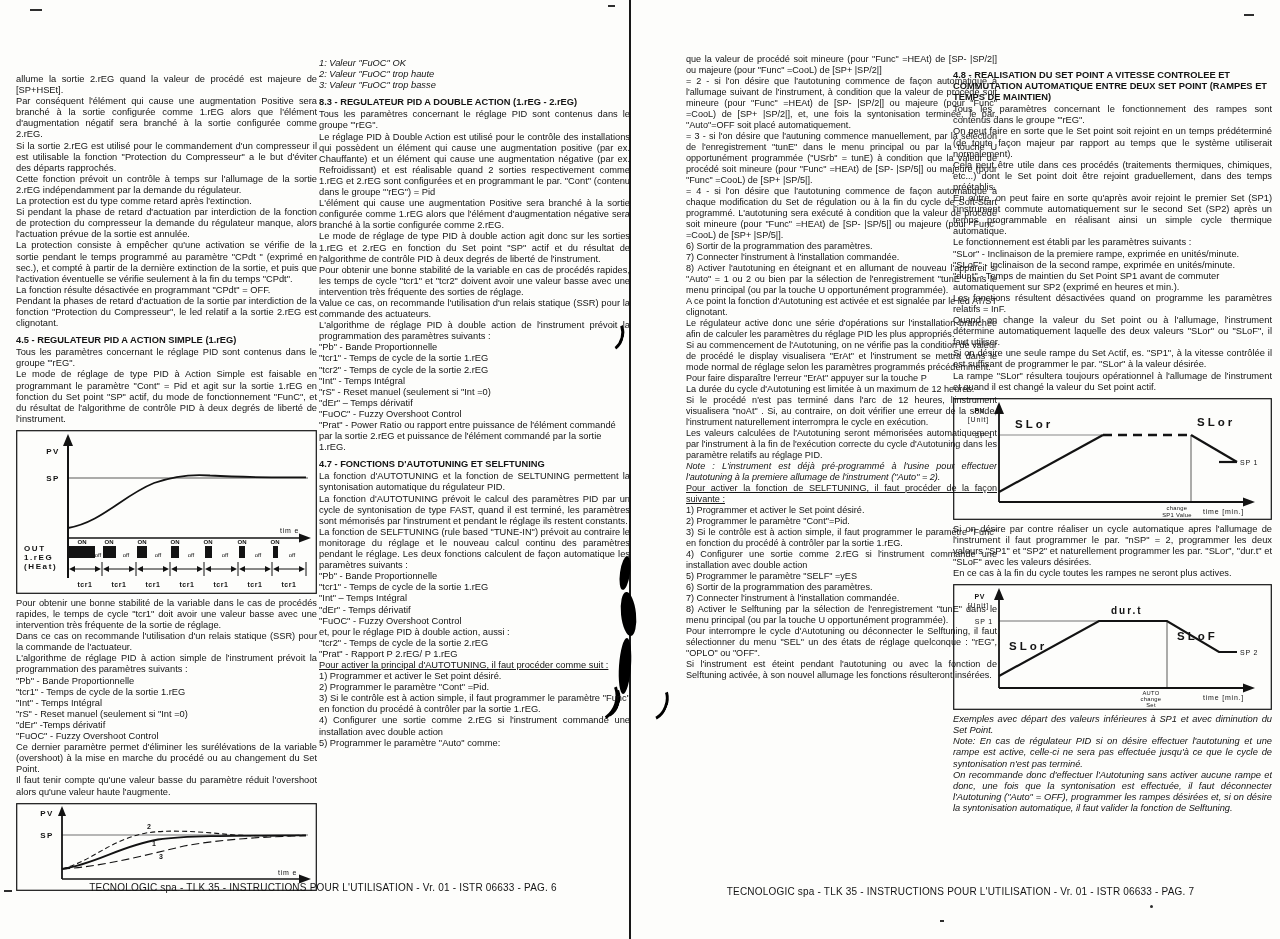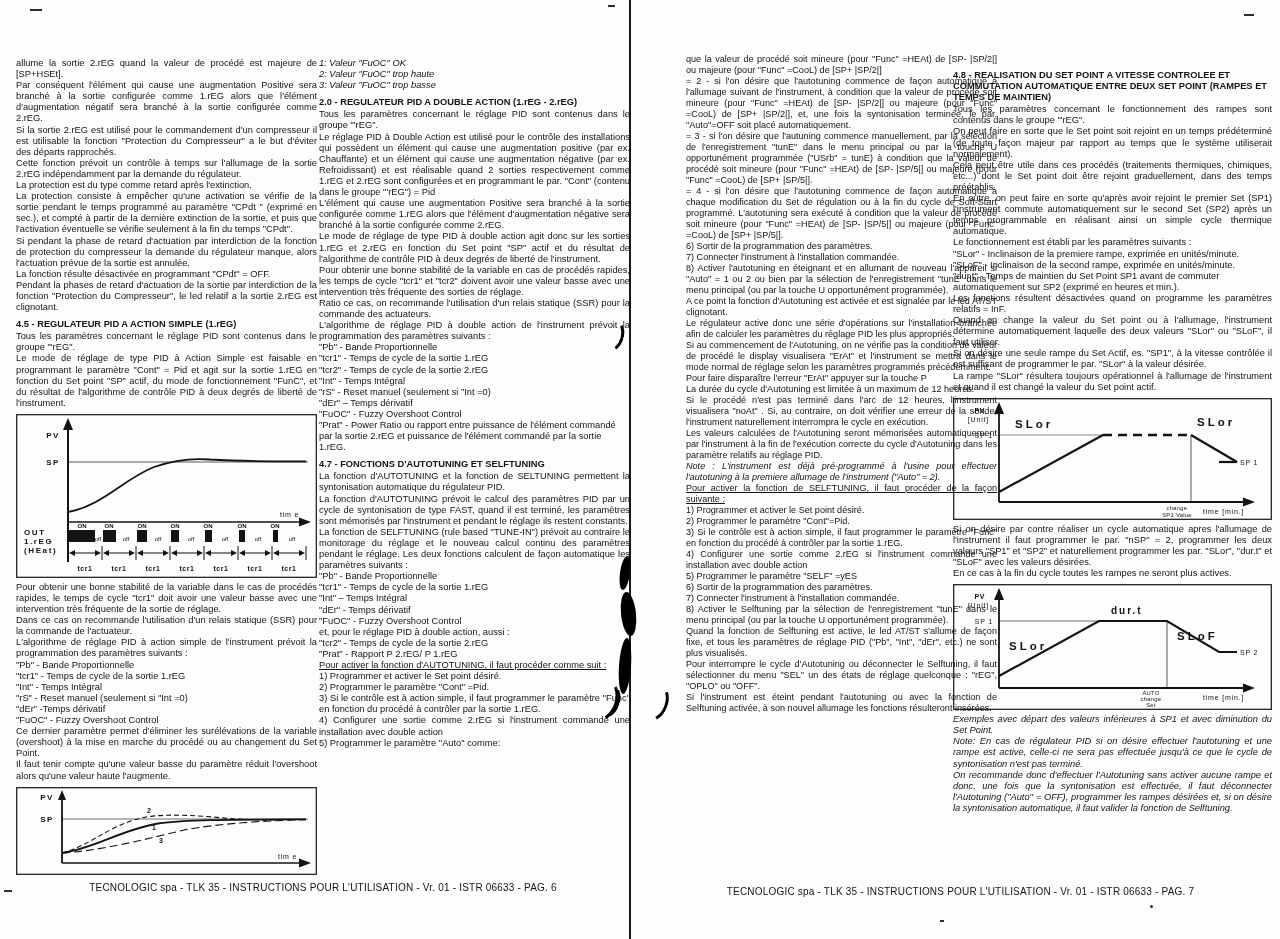--- a/index.html
+++ b/index.html
@@ -43,29 +43,29 @@
 <div class="arc" style="left:590px;top:681px;width:24px;height:32px;transform:rotate(18deg);"></div>
 <div class="arc" style="left:638px;top:682px;width:24px;height:34px;transform:rotate(22deg);"></div>
 <div class="arc" style="left:598px;top:318px;width:20px;height:28px;transform:rotate(15deg);"></div>
 <div class="mark" style="left:30px;top:9px;width:12px;height:2px;"></div>
 <div class="mark" style="left:608px;top:5px;width:7px;height:2px;"></div>
 <div class="mark" style="left:1244px;top:14px;width:10px;height:2px;"></div>
 <div class="mark" style="left:4px;top:890px;width:8px;height:2px;"></div>
 <div class="mark" style="left:1150px;top:905px;width:3px;height:3px;border-radius:50%;"></div>
 <div class="mark" style="left:940px;top:920px;width:4px;height:2px;"></div>
 
-<div class="col" style="left:16px;top:58px;width:301px;height:822px;">
+<div class="col" style="left:16px;top:74px;width:301px;height:822px;">
   <div>
       <div class="blk-p">allume la sortie 2.rEG quand la valeur de procédé est majeure de [SP+HSEt].</div>
       <div class="blk-p">Par conséquent l'élément qui cause une augmentation Positive sera branché à la sortie configurée comme 1.rEG alors que l'élément d'augmentation négatif sera branché à la sortie configurée comme 2.rEG.</div>
       <div class="blk-p">Si la sortie 2.rEG est utilisé pour le commandement d'un compresseur il est utilisable la fonction "Protection du Compresseur" a le but d'éviter des départs rapprochés.</div>
       <div class="blk-p">Cette fonction prévoit un contrôle à temps sur l'allumage de la sortie 2.rEG indépendamment par la demande du régulateur.</div>
       <div class="blk-p">La protection est du type comme retard après l'extinction.</div>
+      <div class="blk-p">Si pendant la phase de retard d'actuation par interdiction de la fonction de protection du compresseur la demande du régulateur manque, alors l'actuation prévue de la sortie est annulée.</div>
       <div class="blk-p">La protection consiste à empêcher qu'une activation se vérifie de la sortie pendant le temps programmé au paramètre "CPdt " (exprimé en sec.), et compté à partir de la dernière extinction de la sortie, et puis que l'activation éventuelle se vérifie seulement à la fin du temps "CPdt".</div>
-      <div class="blk-p">Si pendant la phase de retard d'actuation par interdiction de la fonction de protection du compresseur la demande du régulateur manque, alors l'actuation prévue de la sortie est annulée.</div>
       <div class="blk-p">La fonction résulte désactivée en programmant "CPdt" = OFF.</div>
       <div class="blk-p">Pendant la phases de retard d'actuation de la sortie par interdiction de la fonction "Protection du Compresseur", le led relatif a la sortie 2.rEG est clignotant.</div>
       <div class="blk-h">4.5 - REGULATEUR PID A ACTION SIMPLE (1.rEG)</div>
       <div class="blk-p">Tous les paramètres concernant le réglage PID sont contenus dans le groupe "'rEG".</div>
       <div class="blk-p">Le mode de réglage de type PID à Action Simple est faisable en programmant le paramètre "Cont" = Pid et  agit sur la sortie 1.rEG en fonction du Set point "SP" actif, du mode de fonctionnement "FunC", et du résultat de l'algorithme de contrôle PID à deux degrés de liberté de l'instrument.</div>
     </div>
 
   <svg class="diag" width="301" height="164" viewBox="0 0 301 164">
     <rect x="0.7" y="0.7" width="299.6" height="162.6" fill="none" stroke="#131313" stroke-width="1.2"></rect>
     <line x1="52" y1="148" x2="52" y2="12" stroke="#131313" stroke-width="2"></line>
@@ -176,27 +176,27 @@
     <text x="136" y="43" class="t7b">1</text>
     <text x="143" y="56" class="t7b">3</text>
   </svg>
 </div>
 
 <div class="col" style="left:319px;top:58px;width:311px;height:822px;">
   <div>
       <div class="blk-i">1: Valeur "FuOC" OK</div>
       <div class="blk-i">2: Valeur "FuOC" trop haute</div>
       <div class="blk-i">3: Valeur "FuOC" trop basse</div>
-      <div class="blk-h">2.0 - REGULATEUR PID A DOUBLE ACTION (1.rEG - 2.rEG)</div>
+      <div class="blk-h">8.3 - REGULATEUR PID A DOUBLE ACTION (1.rEG - 2.rEG)</div>
       <div class="blk-p">Tous les paramètres concernant le réglage PID sont contenus dans le groupe "'rEG".</div>
       <div class="blk-p">Le réglage PID à Double Action est utilisé pour le contrôle des installations qui possèdent un élément qui cause une augmentation positive (par ex. Chauffante) et un élément qui cause une augmentation négative (par ex. Refroidissant) et est réalisable quand 2 sorties respectivement comme  1.rEG et 2.rEG sont configurées et en programmant le par. "Cont" (contenu dans le groupe "'rEG") = Pid</div>
       <div class="blk-p">L'élément qui cause une augmentation Positive sera branché à la sortie configurée comme 1.rEG alors que l'élément d'augmentation négative sera branché à la sortie configurée comme 2.rEG.</div>
       <div class="blk-p">Le mode de réglage de type PID à double action agit donc sur les sorties 1.rEG et 2.rEG en fonction du Set point "SP" actif et du résultat de l'algorithme de contrôle PID à deux degrés de liberté de l'instrument.</div>
       <div class="blk-p">Pour obtenir une bonne stabilité de la variable en cas de procédés rapides, les temps de cycle "tcr1" et "tcr2" doivent avoir une valeur basse avec une intervention très fréquente des sorties de réglage.</div>
-      <div class="blk-p">Ratio ce cas, on recommande l'utilisation d'un relais statique (SSR) pour la commande des actuateurs.</div>
+      <div class="blk-p">Value ce cas, on recommande l'utilisation d'un relais statique (SSR) pour la commande des actuateurs.</div>
       <div class="blk-p">L'algorithme de réglage PID à double action de l'instrument prévoit la programmation des paramètres suivants :</div>
       <div class="blk-pl">"Pb" - Bande Proportionnelle</div>
       <div class="blk-pl">"tcr1" - Temps de cycle de la sortie 1.rEG</div>
       <div class="blk-pl">"tcr2" - Temps de cycle de la sortie 2.rEG</div>
       <div class="blk-pl">"Int" - Temps Intégral</div>
       <div class="blk-pl">"rS" - Reset manuel (seulement si "Int =0)</div>
       <div class="blk-pl">"dEr" – Temps dérivatif</div>
       <div class="blk-pl">"FuOC" - Fuzzy Overshoot Control</div>
       <div class="blk-pl">"Prat" - Power Ratio ou rapport entre puissance de l'élément commandé par la sortie 2.rEG et puissance de l'élément commandé par la sortie 1.rEG.</div>
       <div class="blk-h">4.7 - FONCTIONS D'AUTOTUNING ET SELFTUNING</div>
@@ -204,21 +204,21 @@
       <div class="blk-p">La fonction d'AUTOTUNING prévoit le calcul des paramètres PID par un cycle de syntonisation de type FAST, quand il est terminé, les paramètres sont mémorisés par l'instrument et pendant le réglage ils restent constants.</div>
       <div class="blk-p">La fonction de SELFTUNING (rule based "TUNE-IN") prévoit au contraire le monitorage du réglage et le nouveau calcul continu des paramètres pendant le réglage. Les deux fonctions calculent de façon automatique les paramètres suivants :</div>
       <div class="blk-pl">"Pb" - Bande Proportionnelle</div>
       <div class="blk-pl">"tcr1" - Temps de cycle de la sortie 1.rEG</div>
       <div class="blk-pl">"Int" – Temps Intégral</div>
       <div class="blk-pl">"dEr" - Temps dérivatif</div>
       <div class="blk-pl">"FuOC" - Fuzzy Overshoot Control</div>
       <div class="blk-pl">et, pour le réglage PID à double action, aussi :</div>
       <div class="blk-pl">"tcr2" - Temps de cycle de la sortie 2.rEG</div>
       <div class="blk-pl">"Prat" - Rapport P 2.rEG/ P 1.rEG</div>
-      <div class="blk-u">Pour activer la fonction d'AUTOTUNING, il faut procéder comme suit :</div>
+      <div class="blk-u">Pour activer la principal d'AUTOTUNING, il faut procéder comme suit :</div>
       <div class="blk-p">1) Programmer et activer le Set point désiré.</div>
       <div class="blk-p">2) Programmer le paramètre "Cont" =Pid.</div>
       <div class="blk-p">3) Si le contrôle est à action simple, il faut programmer le paramètre "Func" en fonction du procédé à contrôler par la sortie 1.rEG.</div>
       <div class="blk-p">4) Configurer une sortie comme 2.rEG si l'instrument commande une installation avec double action</div>
       <div class="blk-p">5) Programmer le paramètre "Auto" comme:</div>
     </div>
 </div>
 
 <div class="col col-tight" style="left:642px;top:54px;width:311px;height:828px;margin-left:44px;">
   <div>
@@ -239,21 +239,20 @@
       <div class="blk-n">Note : L'instrument est déjà pré-programmé à l'usine pour effectuer l'autotuning à la premiere allumage de l'instrument ("Auto" = 2).</div>
       <div class="blk-u">Pour activer la fonction de SELFTUNING, il faut procéder de la façon suivante :</div>
       <div class="blk-p">1) Programmer et activer le Set point désiré.</div>
       <div class="blk-p">2) Programmer le paramètre "Cont"=Pid.</div>
       <div class="blk-p">3) Si le contrôle est à action simple, il faut programmer le paramètre "Func" en fonction du procédé à contrôler par la sortie 1.rEG.</div>
       <div class="blk-p">4) Configurer une sortie comme 2.rEG si l'instrument commande une installation avec double action</div>
       <div class="blk-p">5) Programmer le paramètre "SELF" =yES</div>
       <div class="blk-p">6) Sortir de la programmation des paramètres.</div>
       <div class="blk-p">7) Connecter l'instrument à l'installation commandée.</div>
       <div class="blk-p">8) Activer le Selftuning par la sélection de l'enregistrement "tunE" dans le menu principal (ou par la touche U opportunément programmée).</div>
-      <div class="blk-p">Quand la fonction de Selftuning est active, le led AT/ST s'allume de façon fixe, et tous les paramètres de réglage PID ("Pb", "Int", "dEr", etc.) ne sont plus visualisés.</div>
       <div class="blk-p">Pour interrompre le cycle d'Autotuning ou déconnecter le Selftuning, il faut sélectionner du menu "SEL" un des états de réglage quelconque : "rEG", "OPLO" ou "OFF".</div>
       <div class="blk-p">Si l'instrument est éteint pendant l'autotuning ou avec la fonction de Selftuning activée, à son nouvel allumage les fonctions résulteront insérées.</div>
     </div>
 </div>
 
 <div class="col" style="left:953px;top:64px;width:319px;height:832px;">
   <div>
       <div class="blk-h">4.8 - REALISATION DU SET POINT A VITESSE CONTROLEE ET COMMUTATION AUTOMATIQUE ENTRE DEUX SET POINT (RAMPES ET TEMPS DE MAINTIEN)</div>
       <div class="blk-p">Tous les paramètres concernant le fonctionnement des rampes sont contenus dans le groupe "'rEG".</div>
       <div class="blk-p">On peut faire en sorte que le Set point soit rejoint en un temps prédéterminé (de toute façon majeur par rapport au temps que le système utiliserait normalement).</div>

